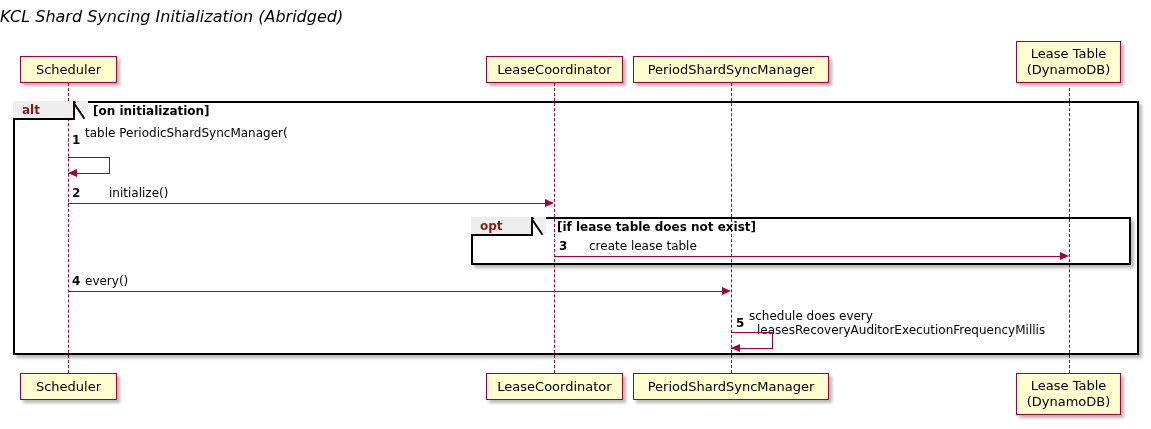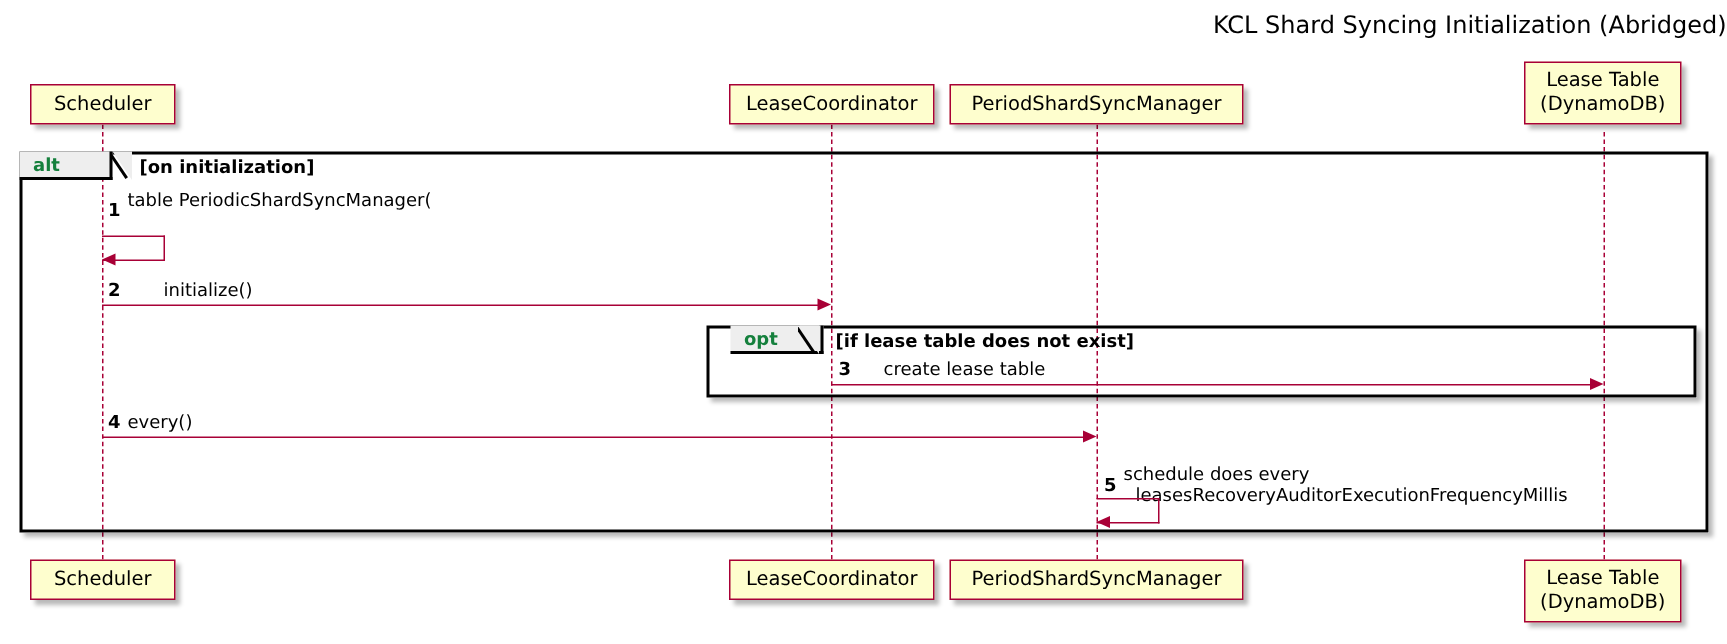--- a/index.html
+++ b/index.html
@@ -16,24 +16,25 @@
     height: 429px;
     background: #ffffff;
     overflow: hidden;
   }
   
   .title {
     position: absolute;
     left: 0;
     top: 7px;
     width: 1151px;
-    text-align: right;
+    text-align: left;
     font-size: 16px;
     color: #000000;
     white-space: nowrap;
+    font-style: italic;
   }
   
   .participant {
     position: absolute;
     box-sizing: border-box;
     background: #FEFECE;
     border: 1.5px solid #A80036;
     box-shadow: 3px 3px 3px rgba(0,0,0,0.28);
     font-size: 13px;
     color: #000000;
@@ -61,21 +62,21 @@
   }
   .frame-tab {
     position: absolute;
     box-sizing: border-box;
     background: #EEEEEE;
     border-right: 2px solid #000000;
     border-bottom: 2px solid #000000;
     height: 19px;
     font-size: 12px;
     font-weight: bold;
-    color: #15803d;
+    color: #7f1d1d;
     display: flex;
     align-items: center;
     padding-left: 9px;
   }
   .frame-tab-notch {
     position: absolute;
     width: 0;
     height: 0;
     border-style: solid;
   }
@@ -169,21 +170,21 @@
   <div class="msg-label" style="left:85px; top:126px;">table PeriodicShardSyncManager(</div>
   <div class="self-loop" style="left:68px; top:157px; width:42px; height:17px;"></div>
   <div class="arrow-head left" style="left:68px; top:169px;"></div>
 
   <div class="msg-label" style="left:72px; top:186px;"><span class="msg-num">2</span></div>
   <div class="msg-label" style="left:85px; top:186px;margin-left:24px;">initialize()</div>
   <div class="arrow-line" style="left:68px; top:203px; width:483px;"></div>
   <div class="arrow-head right" style="left:545px; top:199px;"></div>
 
   <div class="frame" style="left:471px; top:217px; width:660px; height:48px;"></div>
-  <div class="frame-tab" style="left:487px; top:217px; width:62px;">
+  <div class="frame-tab" style="left:471px; top:217px; width:62px;">
     <span>opt</span>
   </div>
   <div class="frame-tab-notch" style="left:533px; top:217px; border-width:19px 0 0 13px; border-color:#EEEEEE transparent transparent transparent;"></div>
   <div style="position:absolute; left:532px; top:216px; width:15px; height:21px; overflow:hidden;">
     <div style="position:absolute; left:-1px; top:0px; width:22px; height:0; border-top:2px solid #000; transform:rotate(56deg); transform-origin:0 0;"></div>
   </div>
   <div class="frame-guard" style="left:557px; top:220px;">[if lease table does not exist]</div>
 
   <div class="msg-label" style="left:559px; top:239px;"><span class="msg-num">3</span></div>
   <div class="msg-label" style="left:589px; top:239px;">create lease table</div>

